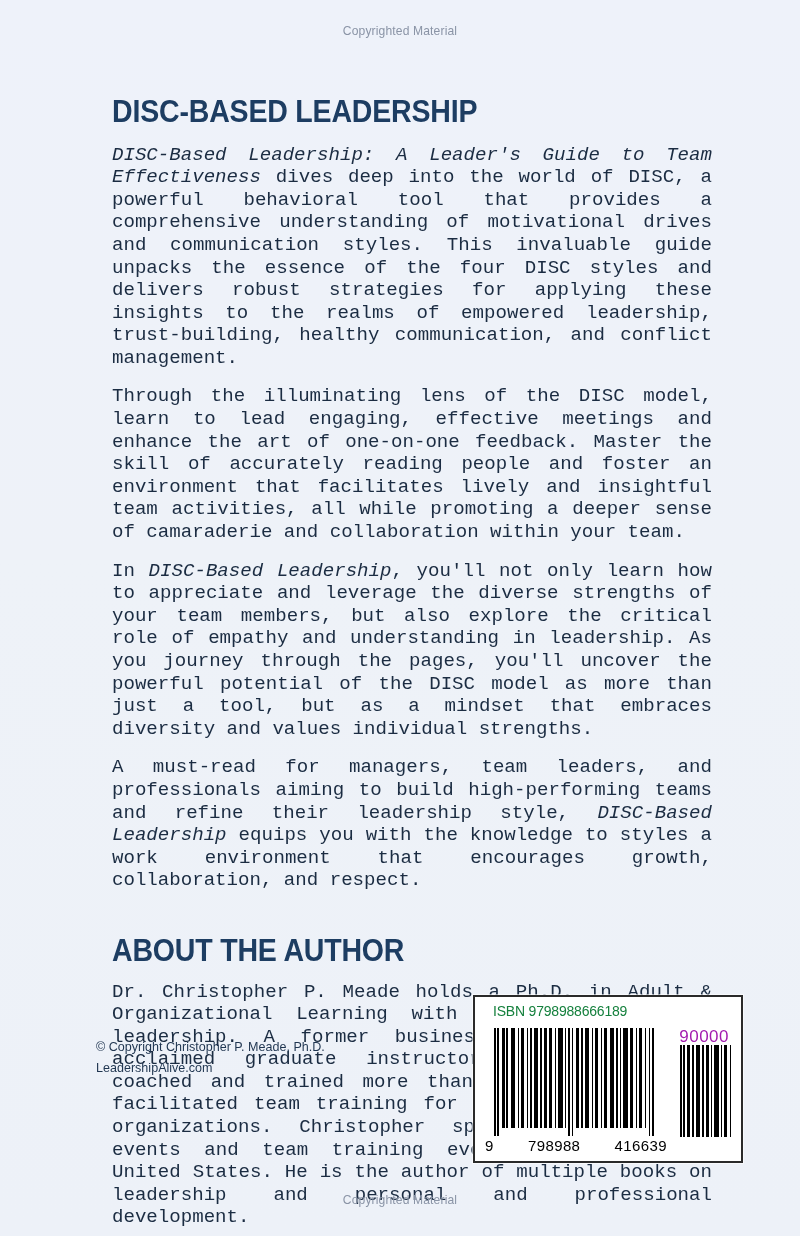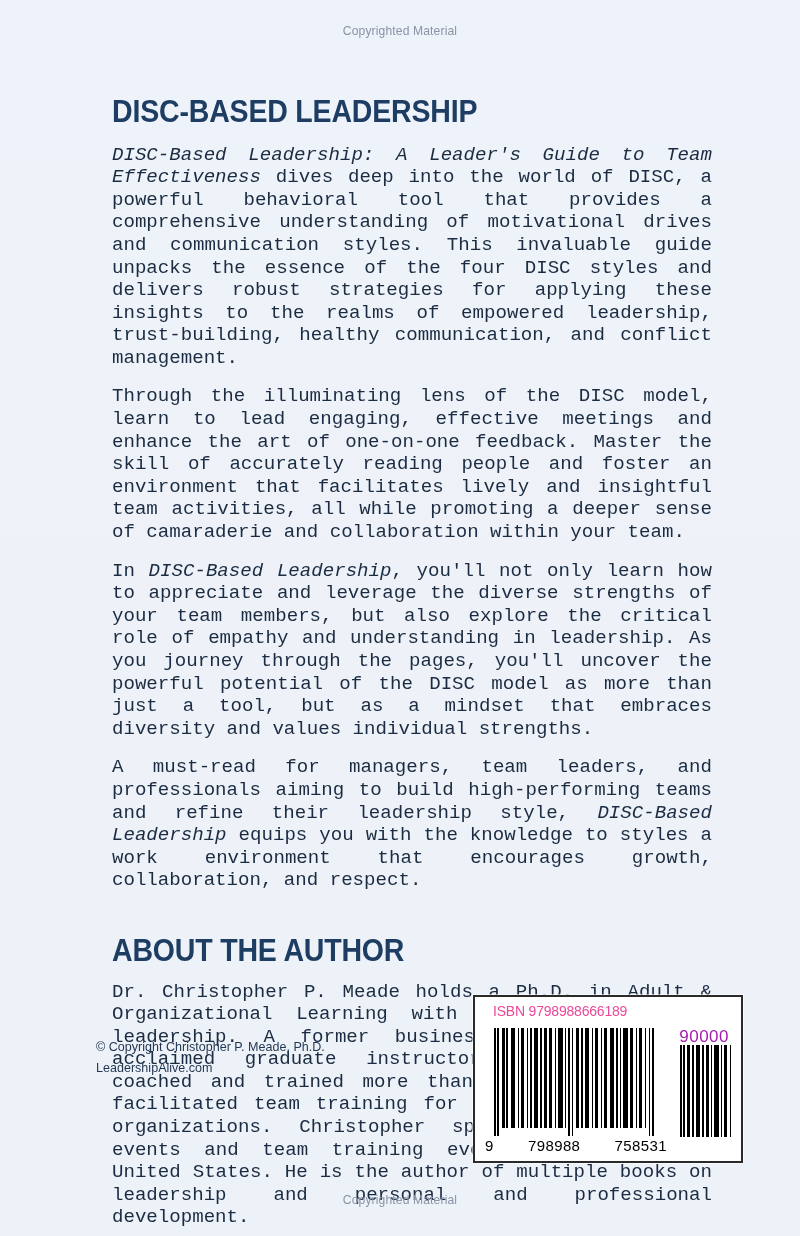--- a/index.html
+++ b/index.html
@@ -107,21 +107,21 @@
   }
   .barcode-inner {
     position: absolute;
     inset: 0;
     padding: 6px 8px 4px 8px;
     box-sizing: border-box;
   }
   .isbn-text {
     font-family: "Liberation Sans", sans-serif;
     font-size: 14px;
-    color: #ec4899;
+    color: #15803d;
     margin-left: 10px;
     letter-spacing: -0.2px;
     white-space: nowrap;
   }
   .addon-text {
     position: absolute;
     right: 12px;
     top: 30px;
     font-family: "Liberation Sans", sans-serif;
     font-size: 17px;
@@ -252,21 +252,21 @@
             <rect x="40.5" y="0" width="1.6" height="92"></rect>
             <rect x="44.0" y="0" width="3.2" height="92"></rect>
             <rect x="49.5" y="0" width="1.6" height="92"></rect>
           </g>
         </svg>
       </div>
 
       <div class="ean-digits">
         <span>9</span>
         <span>798988</span>
-        <span>758531</span>
+        <span>416639</span>
       </div>
 
     </div>
   </div>
 
   <div class="cw-mark cw-bottom">Copyrighted Material</div>
 
 </div>
 
 </body></html>

